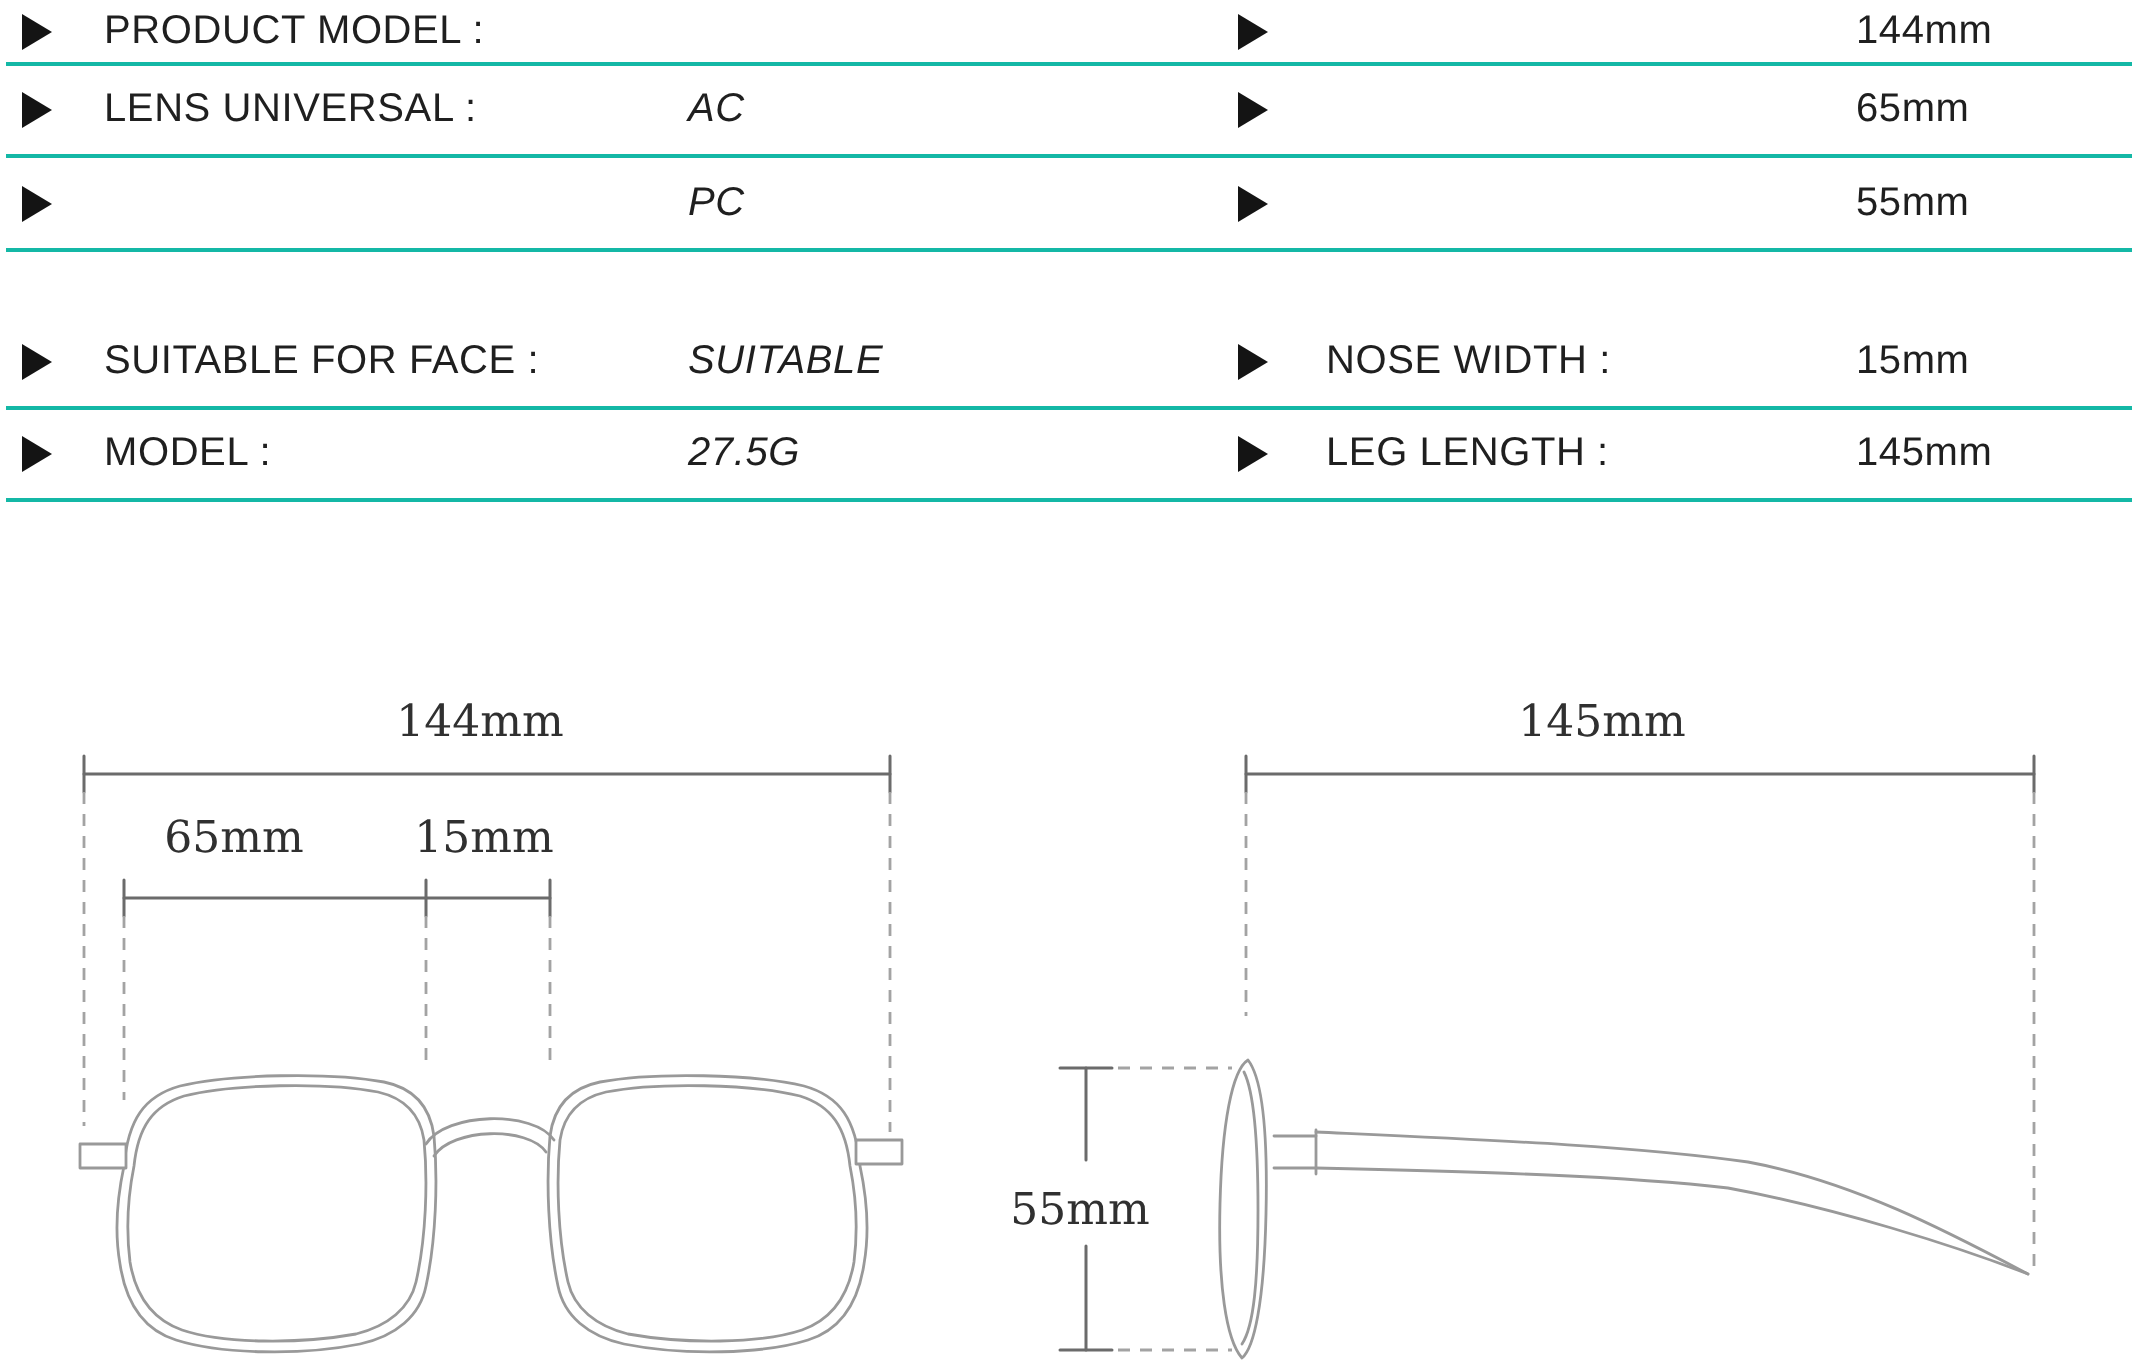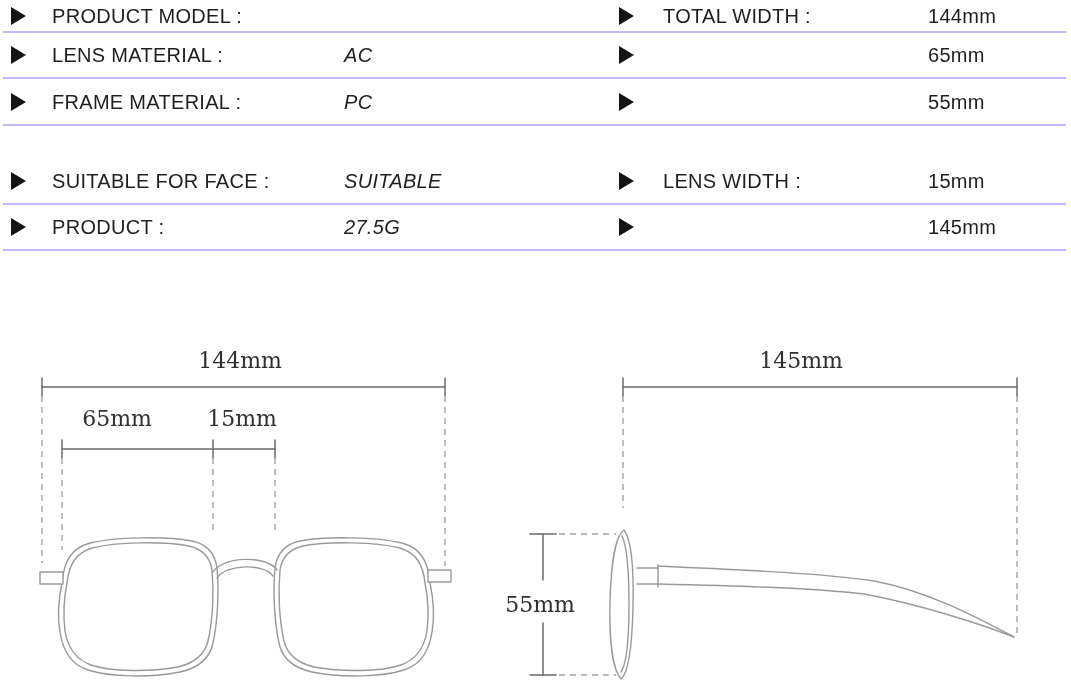--- a/index.html
+++ b/index.html
@@ -7,21 +7,21 @@
     width:1071px;height:684px;position:relative;overflow:hidden;
     background:#ffffff;
     font-family:"Liberation Sans", sans-serif;
   }
   
   .spec-table{
     position:absolute;top:0;left:3px;width:1063px;
   }
   .spec-row{
     position:relative;
-    border-bottom:2px solid #c4b5fd;
+    border-bottom:2px solid #14b8a6;
     box-sizing:border-box;
   }
   .spec-row.r1{height:33px;}
   .spec-row.r2{height:46px;}
   .spec-row.r3{height:47px;}
   .spec-row.r4{height:47px;margin-top:32px;}
   .spec-row.r5{height:46px;}
   .tri{
     position:absolute;top:50%;transform:translateY(-50%);
     width:0;height:0;
@@ -51,54 +51,53 @@
 </head>
 <body>
 
 <div class="spec-table">
 
   <div class="spec-row r1">
     <span class="tri left"></span>
     <span class="cell lbl-left">PRODUCT MODEL :</span>
     <span class="cell val-left"></span>
     <span class="tri right"></span>
-    <span class="cell lbl-right">TOTAL WIDTH :</span>
     <span class="cell val-right">144mm</span>
   </div>
 
   <div class="spec-row r2">
     <span class="tri left"></span>
-    <span class="cell lbl-left">LENS MATERIAL :</span>
+    <span class="cell lbl-left">LENS UNIVERSAL :</span>
     <span class="cell val-left">AC</span>
     <span class="tri right"></span>
     <span class="cell val-right">65mm</span>
   </div>
 
   <div class="spec-row r3">
     <span class="tri left"></span>
-    <span class="cell lbl-left">FRAME MATERIAL :</span>
     <span class="cell val-left">PC</span>
     <span class="tri right"></span>
     <span class="cell val-right">55mm</span>
   </div>
 
   <div class="spec-row r4">
     <span class="tri left"></span>
     <span class="cell lbl-left">SUITABLE FOR FACE :</span>
     <span class="cell val-left">SUITABLE</span>
     <span class="tri right"></span>
-    <span class="cell lbl-right">LENS WIDTH :</span>
+    <span class="cell lbl-right">NOSE WIDTH :</span>
     <span class="cell val-right">15mm</span>
   </div>
 
   <div class="spec-row r5">
     <span class="tri left"></span>
-    <span class="cell lbl-left">PRODUCT :</span>
+    <span class="cell lbl-left">MODEL :</span>
     <span class="cell val-left">27.5G</span>
     <span class="tri right"></span>
+    <span class="cell lbl-right">LEG LENGTH :</span>
     <span class="cell val-right">145mm</span>
   </div>
 
 </div>
 
 <svg class="drawings" viewBox="0 0 1071 354" xmlns="http://www.w3.org/2000/svg">
 
   <g>
 
     <g stroke="#6b6b6b" stroke-width="1.5" stroke-linecap="round">

